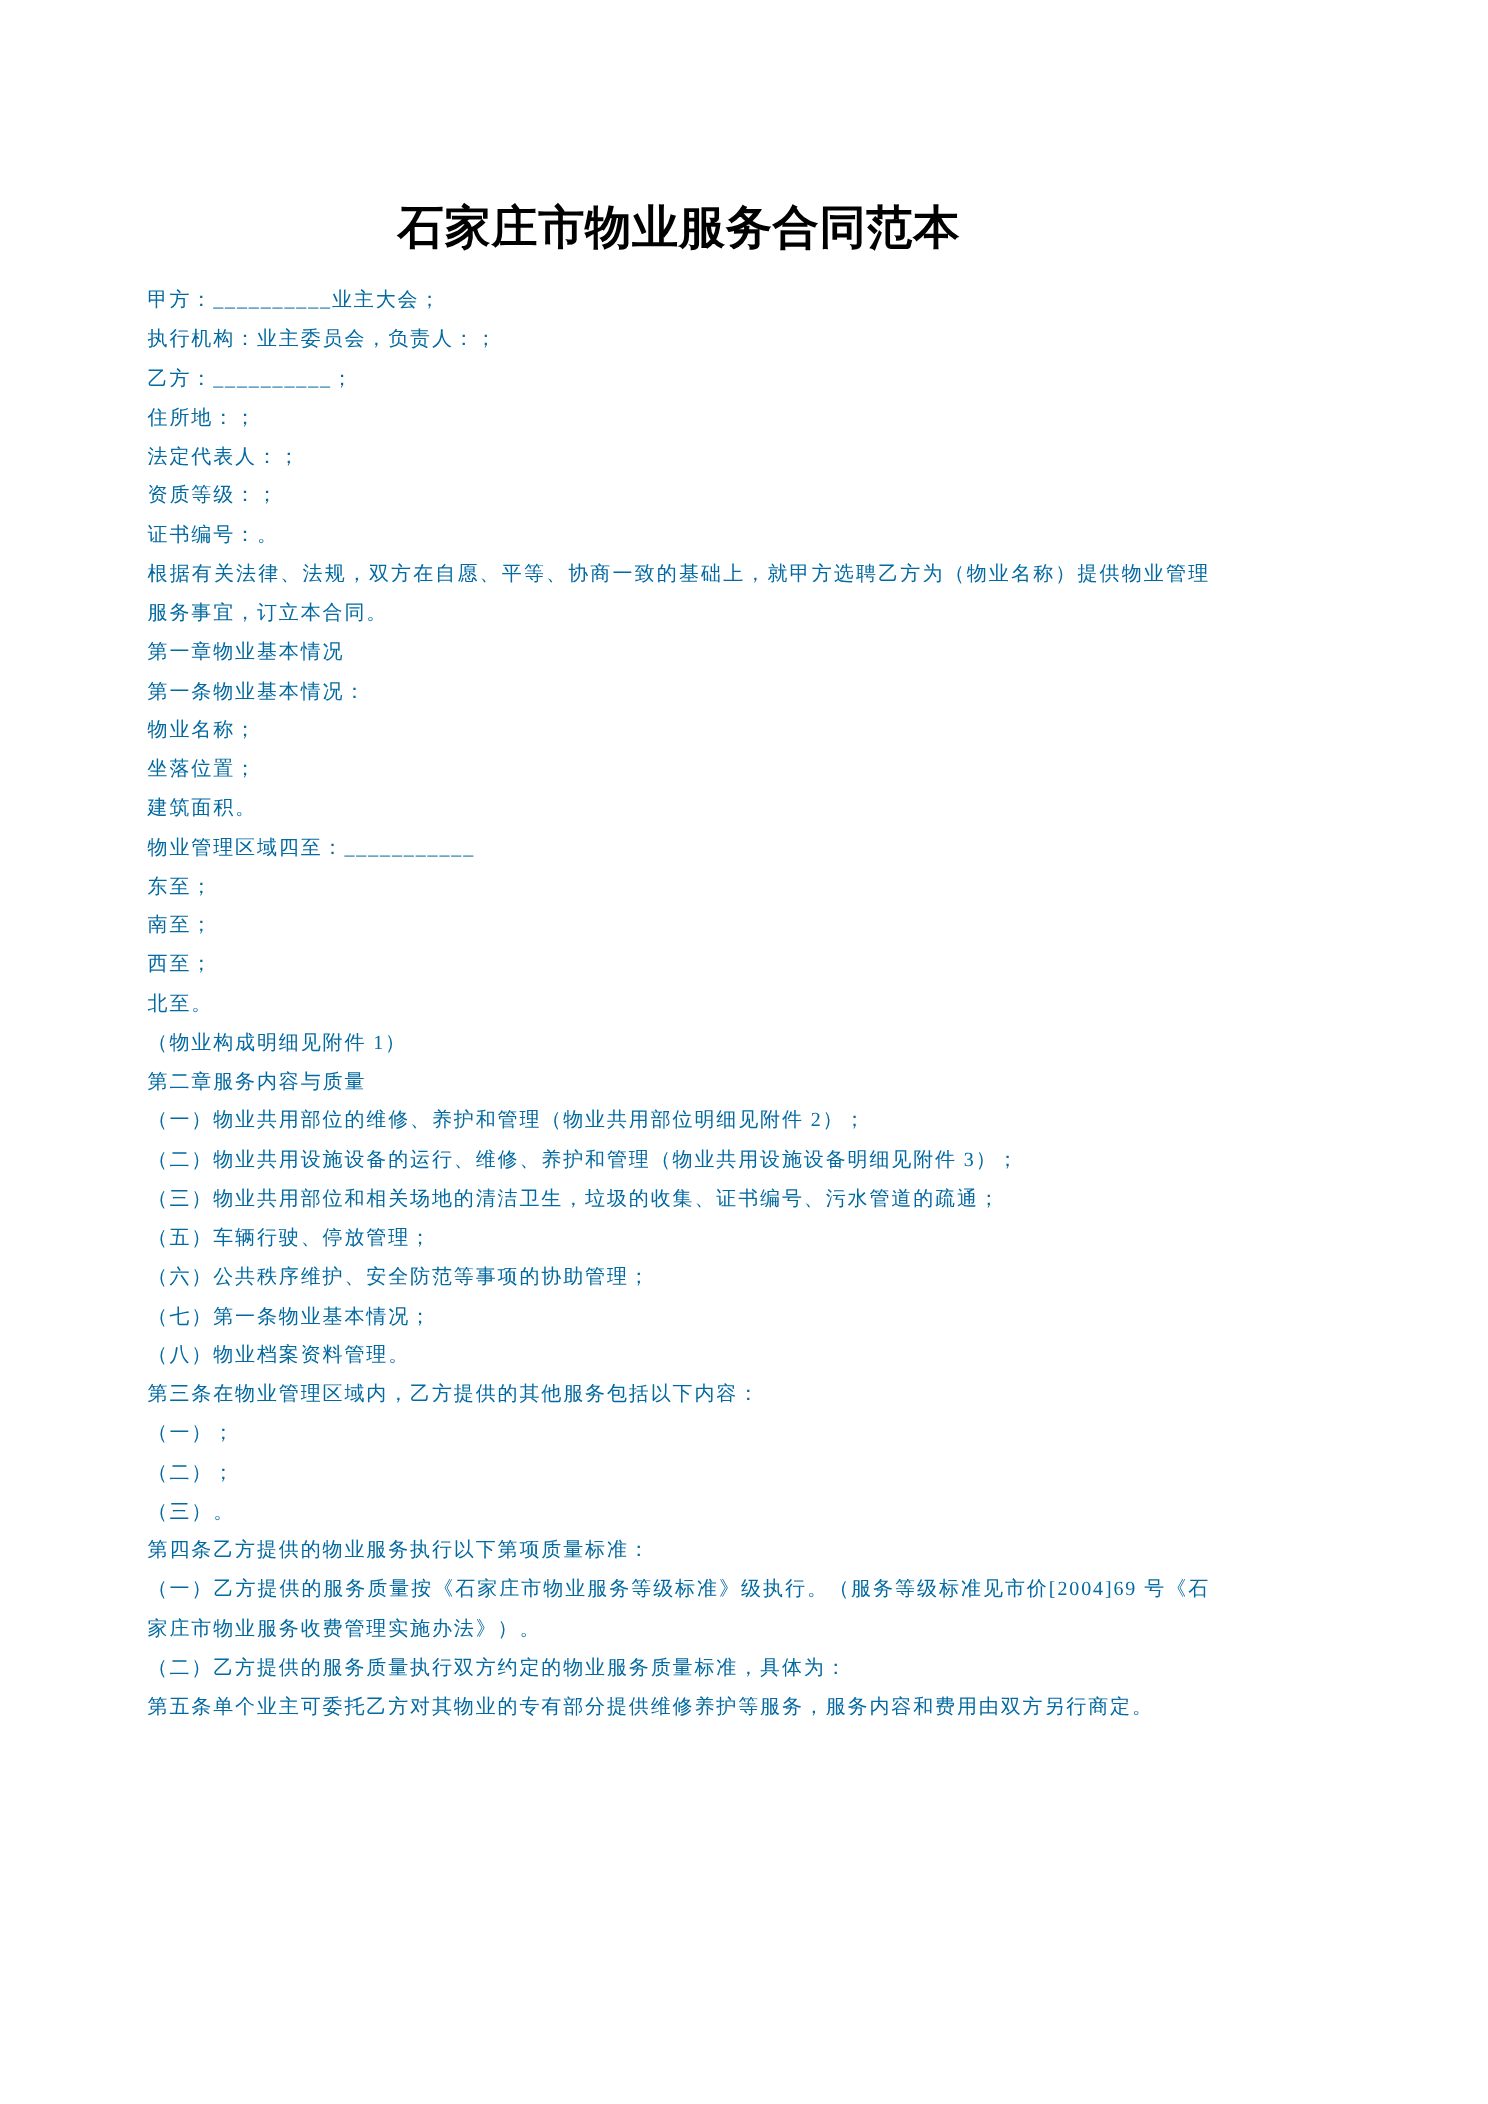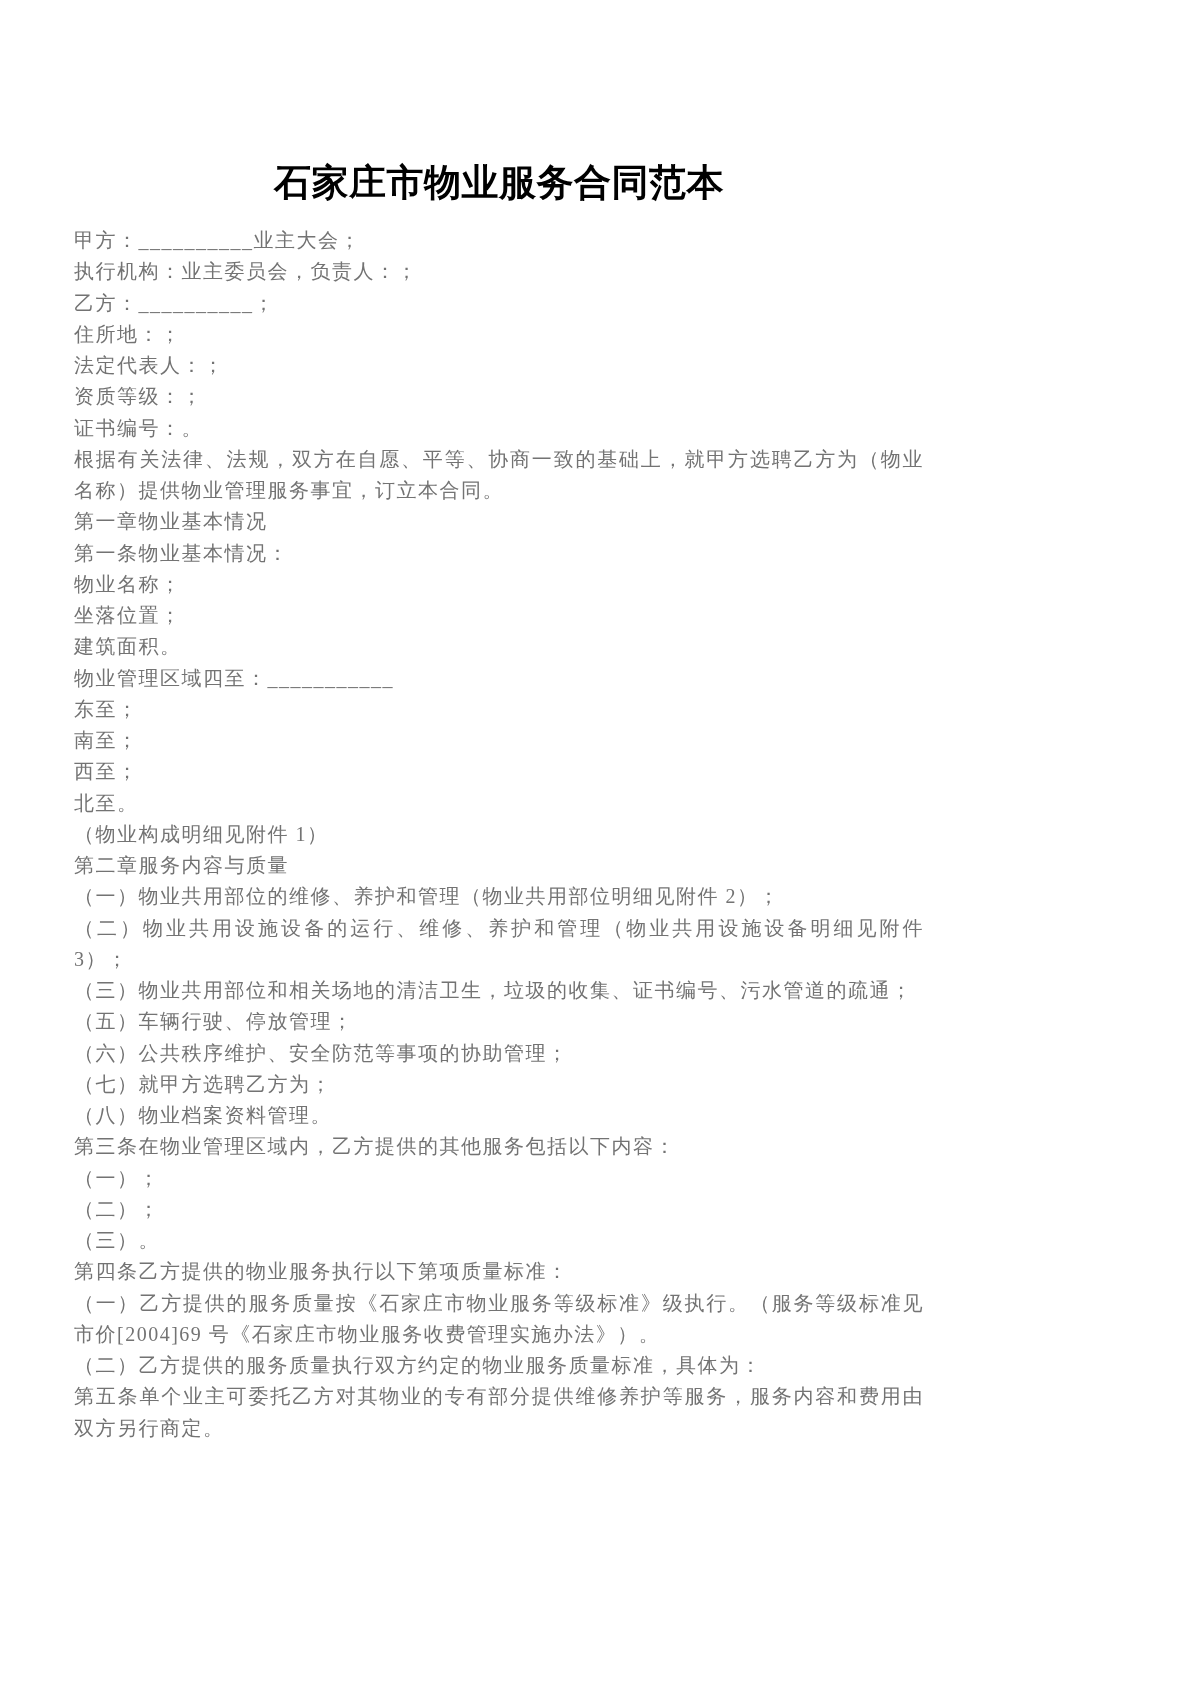--- a/index.html
+++ b/index.html
@@ -9,45 +9,45 @@
   }
   .page {
     position: relative;
     width: 1190px;
     height: 1683px;
     background: #ffffff;
     overflow: hidden;
   }
   .content {
     width: 850px;
-    padding: 163px 170px 0 74px;
+    padding: 163px 170px 0 118px;
     box-sizing: content-box;
   }
   .doc-title {
     margin: 0 0 22px 0;
     font-family: "Liberation Serif", "DejaVu Serif", serif;
     font-size: 37px;
     font-weight: bold;
     line-height: 40px;
     letter-spacing: 0.5px;
     text-align: center;
     color: #000000;
     white-space: nowrap;
   }
   .doc-body {
     width: 850px;
   }
   .para {
     margin: 0;
     font-family: "Liberation Serif", "DejaVu Serif", serif;
-    font-size: 20px;
+    font-size: 16px;
     line-height: 31.25px;
     letter-spacing: 1.5px;
     text-align: justify;
-    color: #737373;
+    color: #0369a1;
     word-break: normal;
     overflow-wrap: break-word;
   }
 </style>
 </head>
 <body>
 
 <div class="page">
   <div class="content">
     <h1 class="doc-title">石家庄市物业服务合同范本</h1>
@@ -70,21 +70,21 @@
         <p class="para">南至；</p>
         <p class="para">西至；</p>
         <p class="para">北至。</p>
         <p class="para">（物业构成明细见附件 1）</p>
         <p class="para">第二章服务内容与质量</p>
         <p class="para">（一）物业共用部位的维修、养护和管理（物业共用部位明细见附件 2）；</p>
         <p class="para">（二）物业共用设施设备的运行、维修、养护和管理（物业共用设施设备明细见附件 3）；</p>
         <p class="para">（三）物业共用部位和相关场地的清洁卫生，垃圾的收集、证书编号、污水管道的疏通；</p>
         <p class="para">（五）车辆行驶、停放管理；</p>
         <p class="para">（六）公共秩序维护、安全防范等事项的协助管理；</p>
-        <p class="para">（七）就甲方选聘乙方为；</p>
+        <p class="para">（七）第一条物业基本情况；</p>
         <p class="para">（八）物业档案资料管理。</p>
         <p class="para">第三条在物业管理区域内，乙方提供的其他服务包括以下内容：</p>
         <p class="para">（一）；</p>
         <p class="para">（二）；</p>
         <p class="para">（三）。</p>
         <p class="para">第四条乙方提供的物业服务执行以下第项质量标准：</p>
         <p class="para">（一）乙方提供的服务质量按《石家庄市物业服务等级标准》级执行。（服务等级标准见市价[2004]69 号《石家庄市物业服务收费管理实施办法》）。</p>
         <p class="para">（二）乙方提供的服务质量执行双方约定的物业服务质量标准，具体为：</p>
         <p class="para">第五条单个业主可委托乙方对其物业的专有部分提供维修养护等服务，服务内容和费用由双方另行商定。</p>
       </div>

